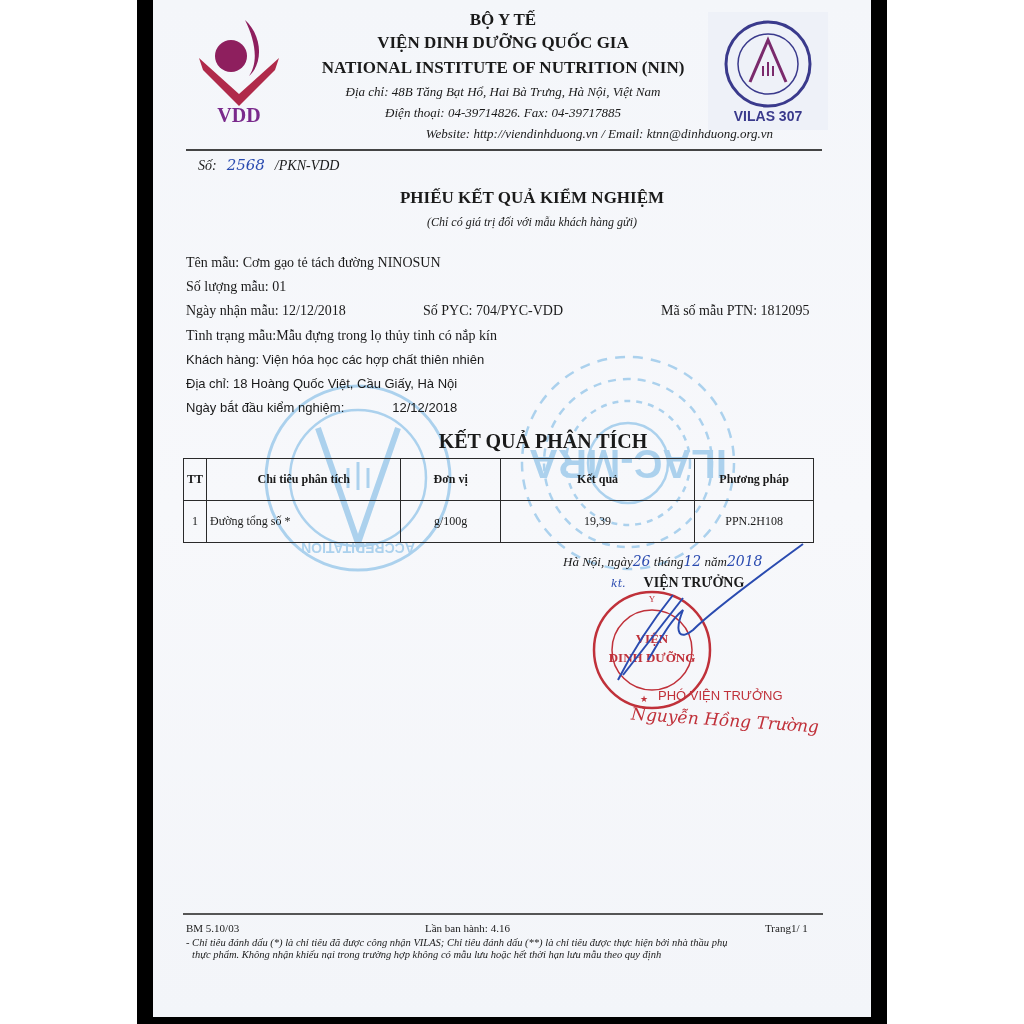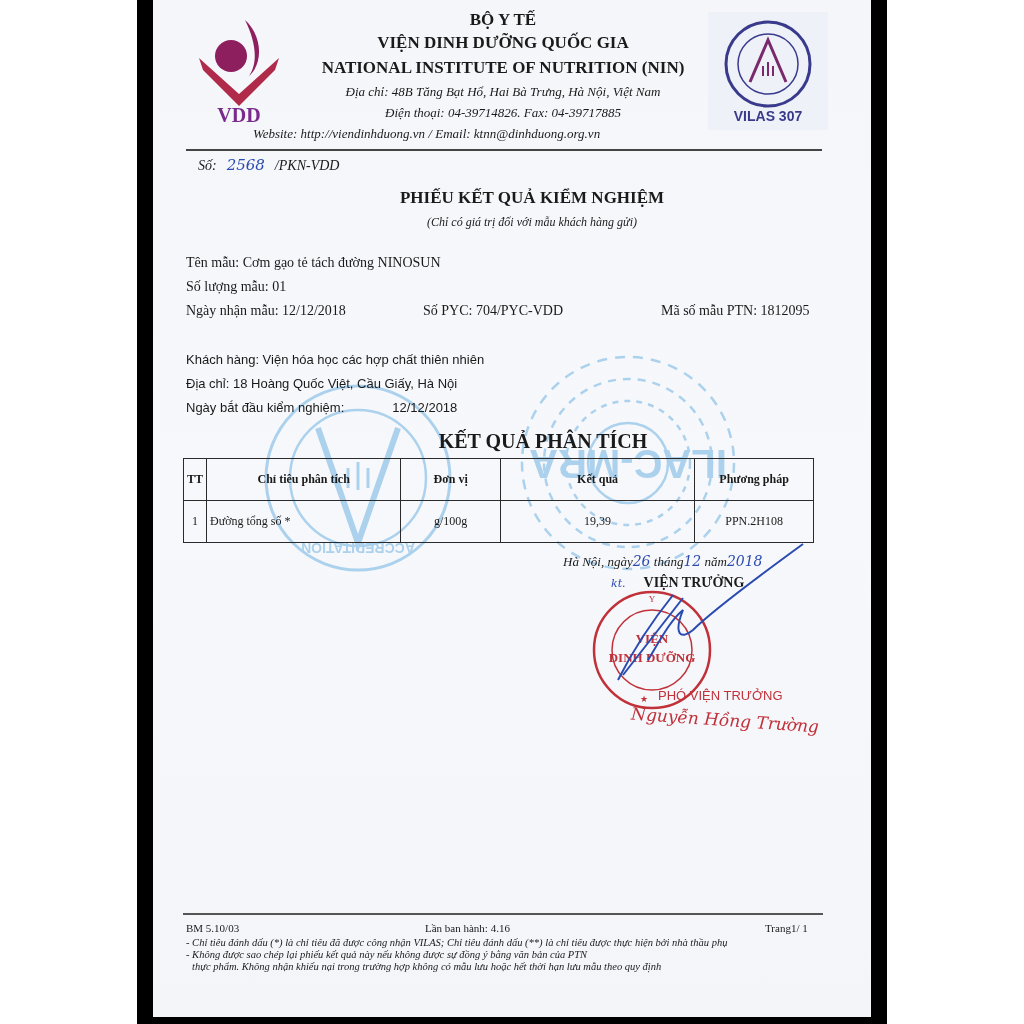--- a/index.html
+++ b/index.html
@@ -16,21 +16,21 @@
   .logo-vdd { left:40px; top:14px; width:92px; height:110px; }
   .logo-vilas { left:555px; top:12px; width:120px; height:118px; background:#eef1f8; }
   .vilas-label { position:absolute; left:0; right:0; bottom:6px; text-align:center;
                  font-family:"Liberation Sans", sans-serif; font-weight:bold; font-size:14px; color:#3a3a8c; }
   .hdr { left:130px; width:440px; text-align:center; }
   .h1 { top:10px; font-size:17px; font-weight:bold; }
   .h2 { top:33px; font-size:17px; font-weight:bold; }
   .h3 { top:58px; font-size:17px; font-weight:bold; }
   .h4 { top:84px; font-size:13px; font-style:italic; }
   .h5 { top:105px; font-size:13px; font-style:italic; }
-  .h6 { left:100px; width:520px; top:126px; font-size:13px; font-style:italic; }
+  .h6 { left:100px; width:520px; top:126px; font-size:13px; font-style:italic; text-align:right; }
   .hr-top { left:33px; top:149px; width:636px; height:2px; background:#444; }
 
   .so { left:45px; top:156px; font-size:14px; font-style:italic; }
   .so .num { font-family:"DejaVu Serif", serif; color:#2a4bb0; font-size:15px; margin:0 10px; }
 
   .title { left:0; width:718px; text-align:center; top:188px; font-size:17px; font-weight:bold; padding-left:40px; box-sizing:border-box;}
   .subtitle { left:0; width:718px; text-align:center; top:215px; font-size:12px; font-style:italic; padding-left:40px; box-sizing:border-box;}
 
   .field { font-size:14px; }
   .f1 { left:33px; top:255px; }
@@ -128,20 +128,21 @@
   </div>
 
   <div class="abs title">PHIẾU KẾT QUẢ KIỂM NGHIỆM</div>
   <div class="abs subtitle">(Chỉ có giá trị đối với mẫu khách hàng gửi)</div>
 
   <div class="abs field f1">Tên mẫu: Cơm gạo tẻ tách đường NINOSUN</div>
   <div class="abs field f2">Số lượng mẫu: 01</div>
   <div class="abs field f3">Ngày nhận mẫu: 12/12/2018</div>
   <div class="abs field f3b">Số PYC: 704/PYC-VDD</div>
   <div class="abs field f3c">Mã số mẫu PTN: 1812095</div>
+  <div class="abs field f4">Tình trạng mẫu:Mẫu đựng trong lọ thủy tinh có nắp kín</div>
   <div class="abs field f5">Khách hàng:  Viện hóa học các hợp chất thiên nhiên</div>
   <div class="abs field f6">Địa chỉ:  18 Hoàng Quốc Việt, Cầu Giấy, Hà Nội</div>
   <div class="abs field f7">
     <span>Ngày bắt đầu kiểm nghiệm:</span><span class="val">12/12/2018</span>
   </div>
 
   <div class="abs sec-title">KẾT QUẢ PHÂN TÍCH</div>
 
   <table class="res">
     <colgroup>
@@ -197,16 +198,15 @@
   <div class="abs deputy">PHÓ VIỆN TRƯỞNG</div>
   <div class="abs sig-name">Nguyễn Hồng Trường</div>
 
   <div class="abs hr-foot"></div>
   <div class="abs foot-row fr1">BM 5.10/03</div>
   <div class="abs foot-row fr2">Lần ban hành: 4.16</div>
   <div class="abs foot-row fr3">Trang</div>
   <div class="abs foot-row fr4">1/ 1</div>
   <div class="abs notes">
     <div>- Chỉ tiêu đánh dấu (*) là chỉ tiêu đã được công nhận VILAS; Chỉ tiêu đánh dấu (**) là chỉ tiêu được thực hiện bởi nhà thầu phụ</div>
-    <div>- Không được sao chép lại phiếu kết quả này nếu không được sự đồng ý bằng văn bản của PTN</div>
     <div style="padding-left:6px;">  thực phẩm. Không nhận khiếu nại trong trường hợp không có mẫu lưu hoặc hết thời hạn lưu mẫu theo quy định</div>
   </div>
 </div>
 
 </body></html>

